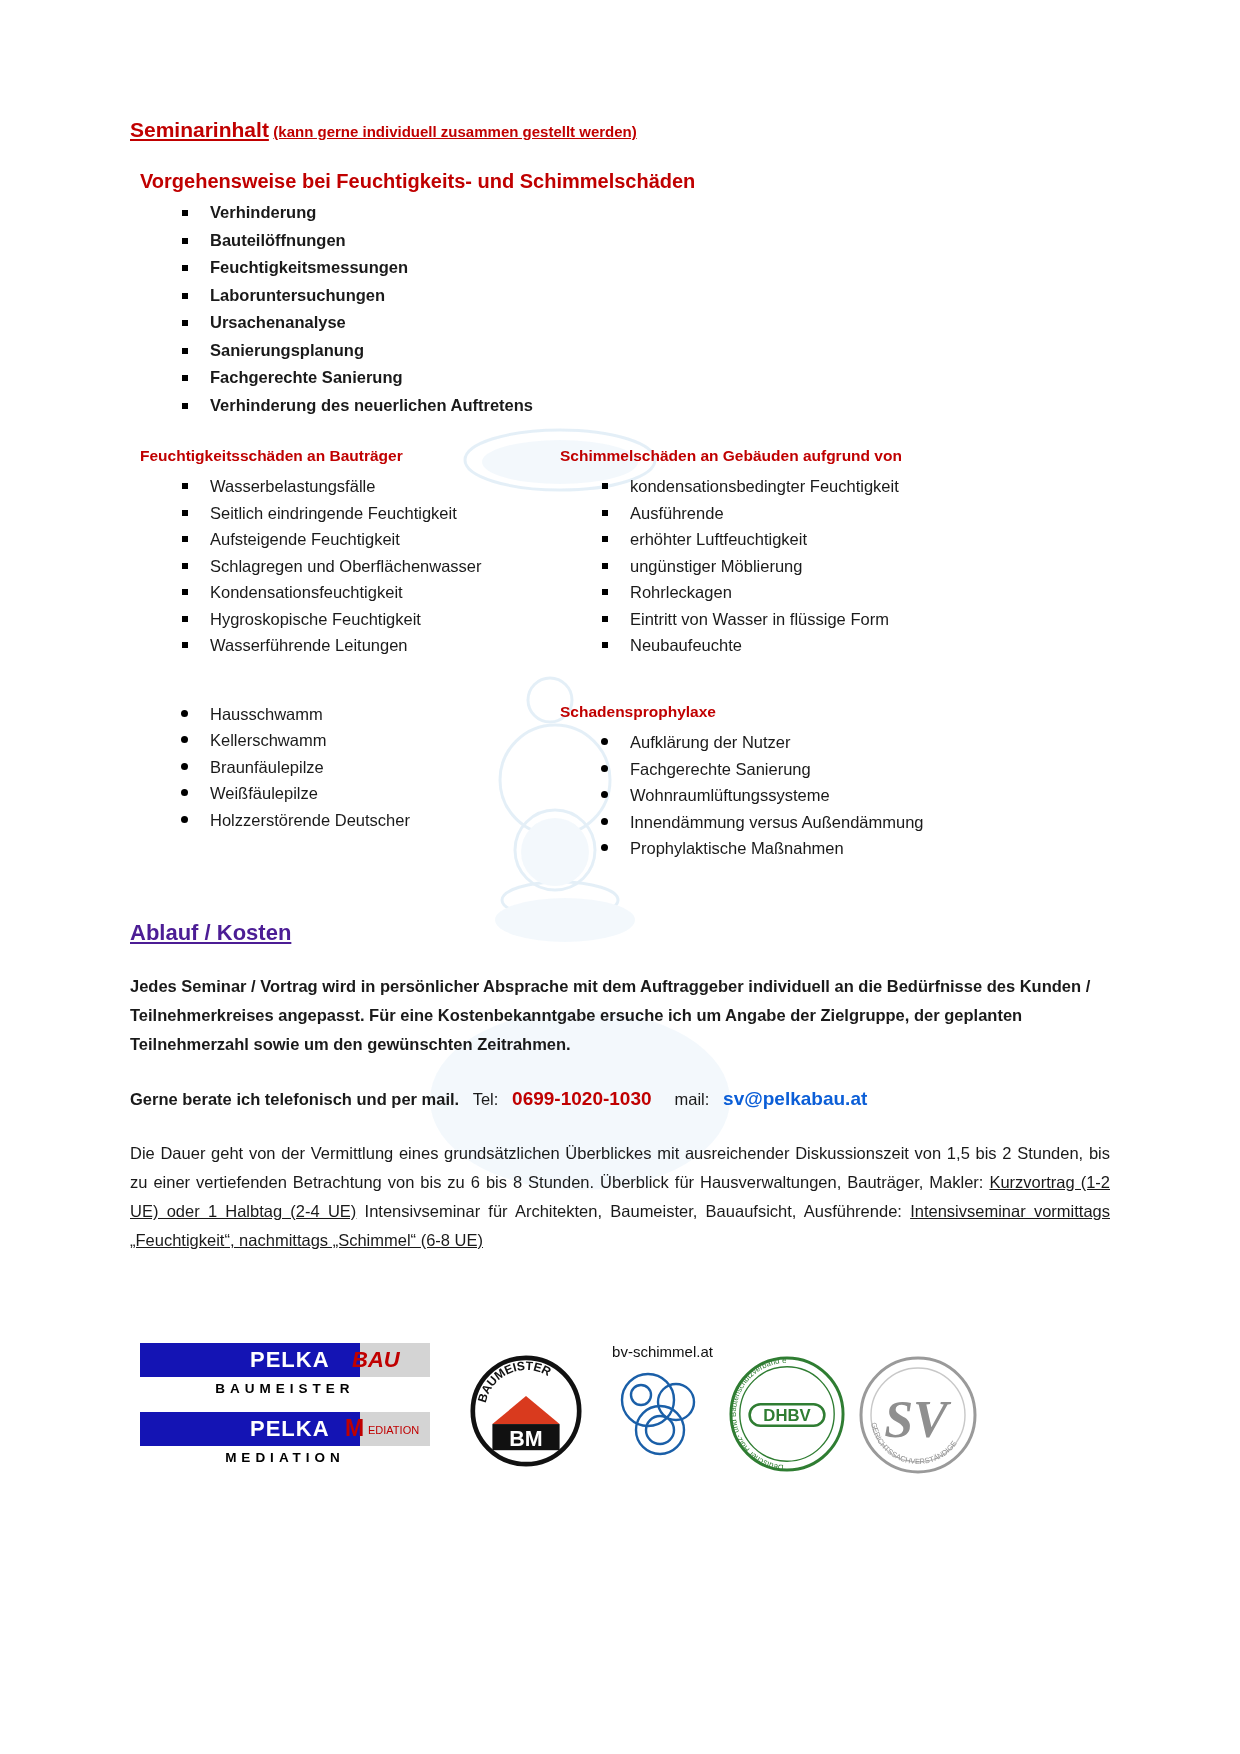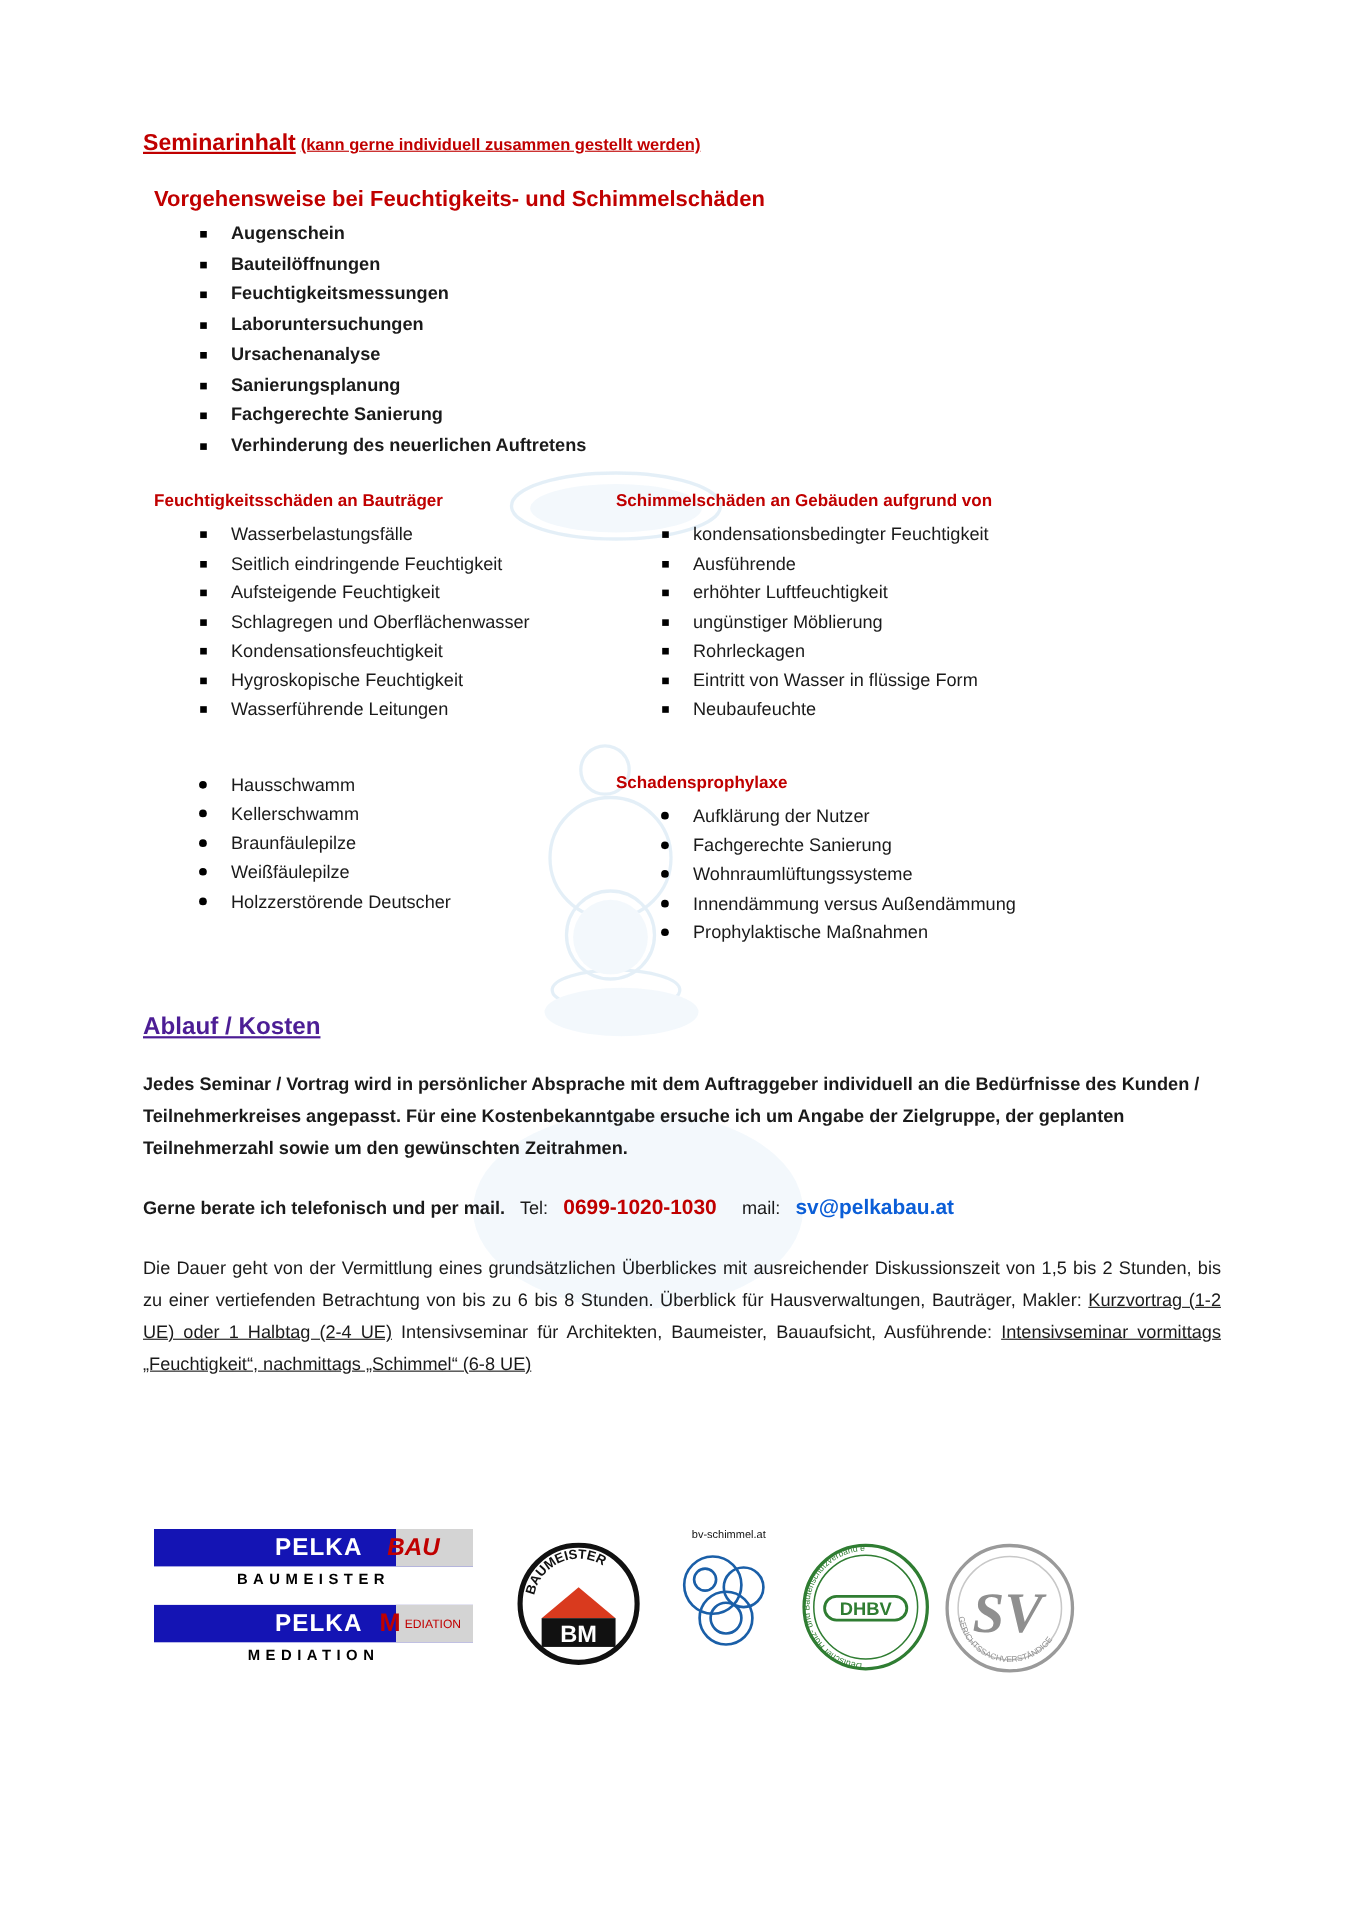--- a/index.html
+++ b/index.html
@@ -167,21 +167,21 @@
     margin: 26px 130px 0 130px;
     line-height: 29px;
     text-align: justify;
   }
   .u { text-decoration: underline; }
 
   
   .logos {
     position: absolute;
     left: 0;
-    top: 1380px;
+    top: 1333px;
     width: 1240px;
     height: 200px;
     z-index: 3;
   }
   .pelka-block {
     position: absolute;
     left: 140px;
     top: 10px;
     width: 290px;
   }
@@ -255,21 +255,21 @@
     height: 112px;
   }
   .logo-bvs {
     position: absolute;
     left: 600px;
     top: 10px;
     width: 125px;
     text-align: center;
   }
   .logo-bvs .bvs-text {
-    font-size: 10px;
+    font-size: 15px;
     color: #111;
   }
   .logo-dhbv {
     position: absolute;
     left: 728px;
     top: 22px;
     width: 118px;
     height: 118px;
   }
   .logo-sv {
@@ -303,21 +303,21 @@
 
   <div class="content">
 
     <div class="row-title">
       <span class="h-title">Seminarinhalt</span>
       <span class="h-title-sub">(kann gerne individuell zusammen gestellt werden)</span>
     </div>
 
     <div class="h2">Vorgehensweise bei Feuchtigkeits- und Schimmelschäden</div>
     <ul class="list-sq-bold">
-      <li>Augenschein</li>
+      <li>Verhinderung</li>
       <li>Bauteilöffnungen</li>
       <li>Feuchtigkeitsmessungen</li>
       <li>Laboruntersuchungen</li>
       <li>Ursachenanalyse</li>
       <li>Sanierungsplanung</li>
       <li>Fachgerechte Sanierung</li>
       <li>Verhinderung des neuerlichen Auftretens</li>
     </ul>
 
     <div class="two-col">

